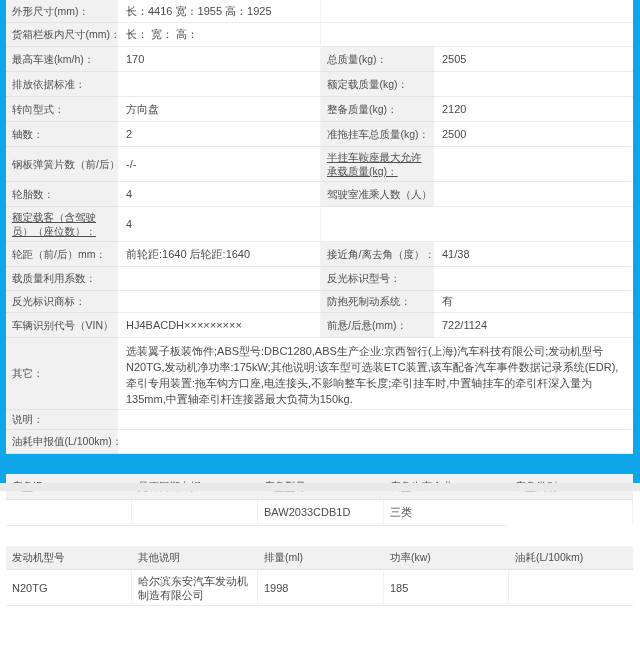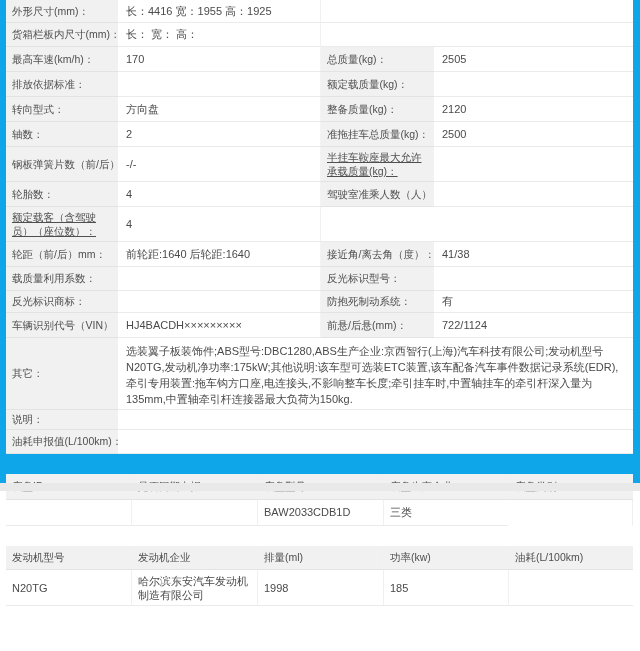--- a/index.html
+++ b/index.html
@@ -169,21 +169,21 @@
       <div class="cell">BAW2033CDB1D</div>
       <div class="cell">三类</div>
     </div>
   </div>
 
   <div class="gap20"></div>
 
   <div class="tbl eng">
     <div class="t5row">
       <div class="cell hcell">发动机型号</div>
-      <div class="cell hcell">发动机企业</div>
+      <div class="cell hcell">其他说明</div>
       <div class="cell hcell">排量(ml)</div>
       <div class="cell hcell">功率(kw)</div>
       <div class="cell hcell">油耗(L/100km)</div>
     </div>
     <div class="t5row">
       <div class="cell dcell">N20TG</div>
       <div class="cell dcell">哈尔滨东安汽车发动机制造有限公司</div>
       <div class="cell dcell">1998</div>
       <div class="cell dcell">185</div>
       <div class="cell dcell"></div>

